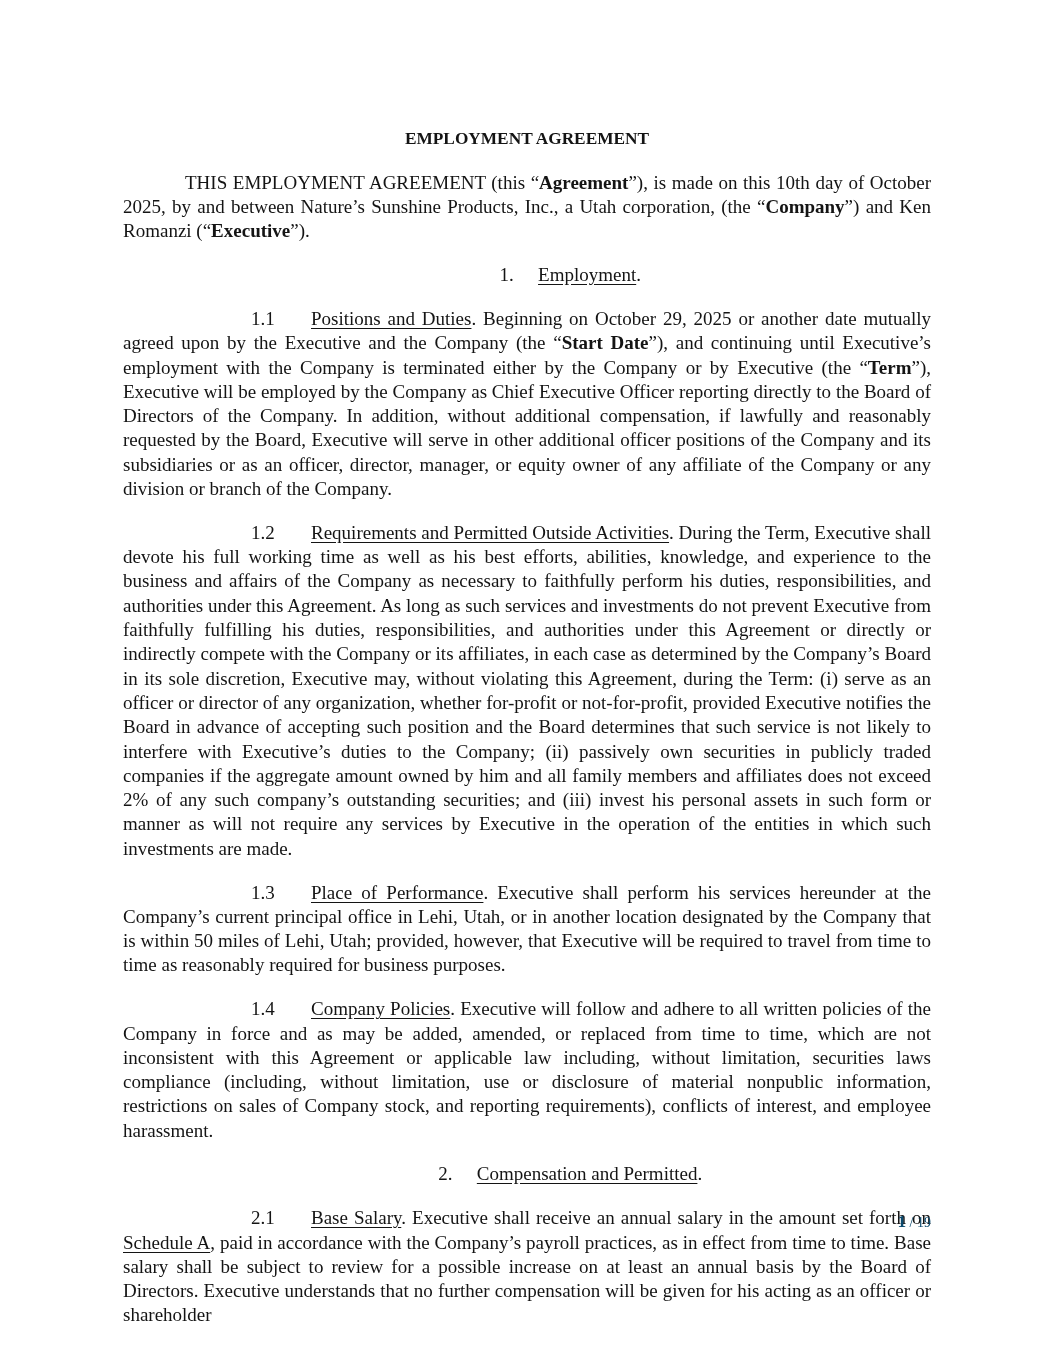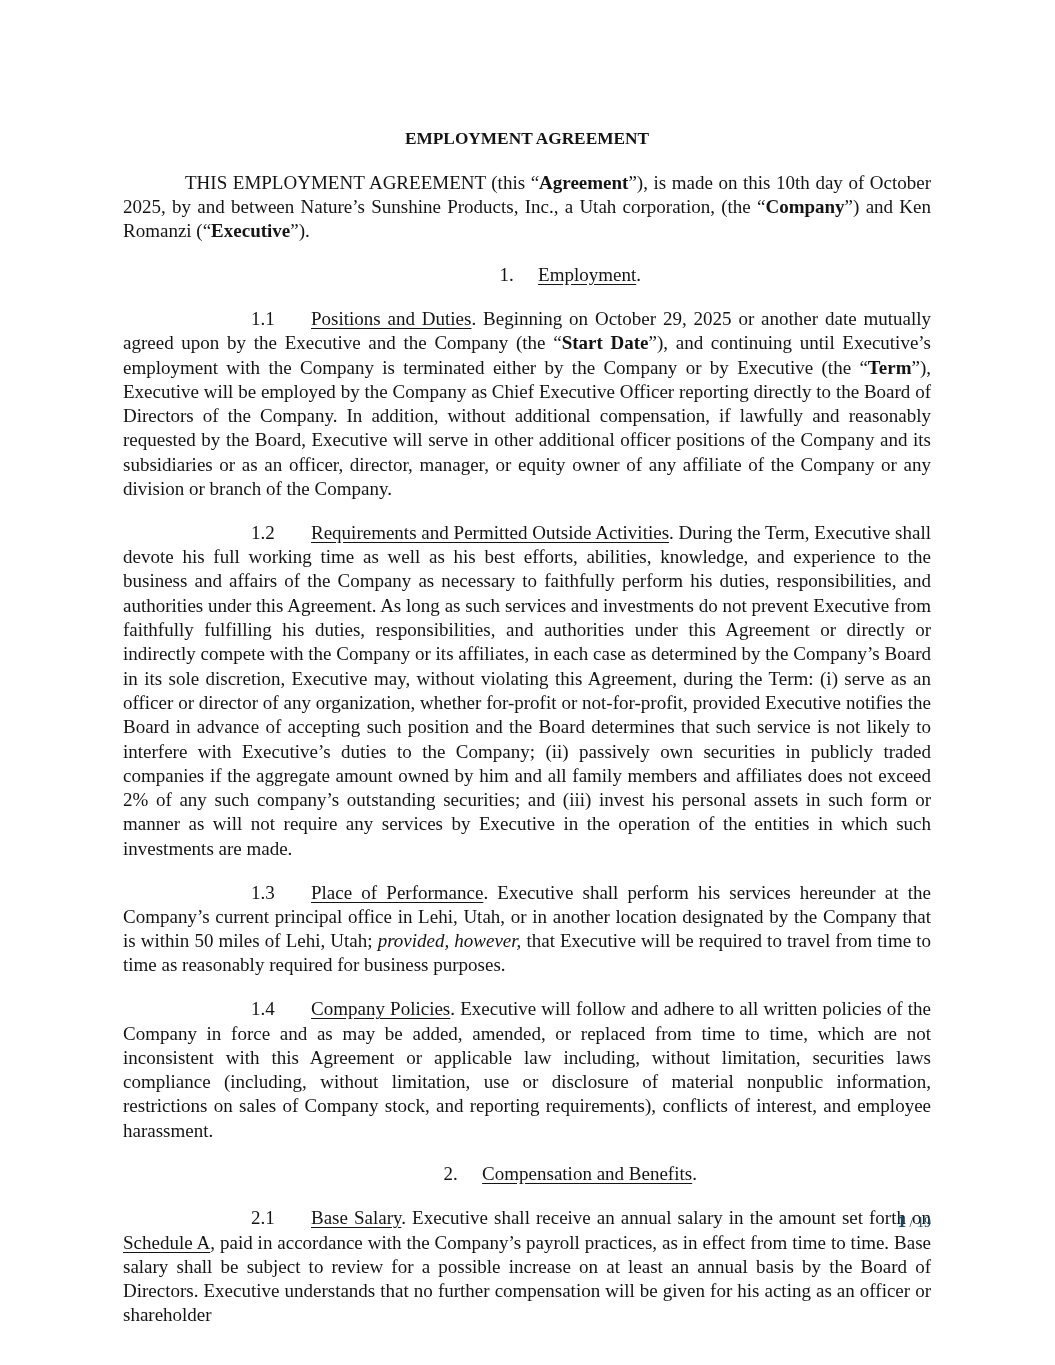--- a/index.html
+++ b/index.html
@@ -39,21 +39,21 @@
     width: 63px;
     text-indent: 0;
   }
   .num-s {
     display: inline-block;
     width: 60px;
     text-indent: 0;
   }
   .b { font-weight: 700; }
   .u { text-decoration: underline; text-underline-offset: 3px; }
-  .i { font-style: italic; }
+  .i { }
   .footer {
     position: absolute;
     right: 124px;
     top: 1210px;
     font-size: 14px;
     line-height: 24.3px;
     color: #0c4a6e;
   }
   .footer .pg-num {
     font-weight: 700;
@@ -72,19 +72,19 @@
   <p class="para heading"><span class="num-h">1.</span><span><span class="u">Employment</span><span>.</span></span></p>
 
   <p class="para section"><span class="num-s">1.1</span><span><span class="u">Positions and Duties</span><span>. Beginning on October 29, 2025 or another date mutually agreed upon by the Executive and the Company (the “</span><span class="b">Start Date</span><span>”), and continuing until Executive’s employment with the Company is terminated either by the Company or by Executive (the “</span><span class="b">Term</span><span>”), Executive will be employed by the Company as Chief Executive Officer reporting directly to the Board of Directors of the Company. In addition, without additional compensation, if lawfully and reasonably requested by the Board, Executive will serve in other additional officer positions of the Company and its subsidiaries or as an officer, director, manager, or equity owner of any affiliate of the Company or any division or branch of the Company.</span></span></p>
 
   <p class="para section"><span class="num-s">1.2</span><span><span class="u">Requirements and Permitted Outside Activities</span><span>. During the Term, Executive shall devote his full working time as well as his best efforts, abilities, knowledge, and experience to the business and affairs of the Company as necessary to faithfully perform his duties, responsibilities, and authorities under this Agreement. As long as such services and investments do not prevent Executive from faithfully fulfilling his duties, responsibilities, and authorities under this Agreement or directly or indirectly compete with the Company or its affiliates, in each case as determined by the Company’s Board in its sole discretion, Executive may, without violating this Agreement, during the Term: (i) serve as an officer or director of any organization, whether for-profit or not-for-profit, provided Executive notifies the Board in advance of accepting such position and the Board determines that such service is not likely to interfere with Executive’s duties to the Company; (ii) passively own securities in publicly traded companies if the aggregate amount owned by him and all family members and affiliates does not exceed 2% of any such company’s outstanding securities; and (iii) invest his personal assets in such form or manner as will not require any services by Executive in the operation of the entities in which such investments are made.</span></span></p>
 
   <p class="para section"><span class="num-s">1.3</span><span><span class="u">Place of Performance</span><span>. Executive shall perform his services hereunder at the Company’s current principal office in Lehi, Utah, or in another location designated by the Company that is within 50 miles of Lehi, Utah; </span><span class="i">provided, however,</span><span> that Executive will be required to travel from time to time as reasonably required for business purposes.</span></span></p>
 
   <p class="para section"><span class="num-s">1.4</span><span><span class="u">Company Policies</span><span>. Executive will follow and adhere to all written policies of the Company in force and as may be added, amended, or replaced from time to time, which are not inconsistent with this Agreement or applicable law including, without limitation, securities laws compliance (including, without limitation, use or disclosure of material nonpublic information, restrictions on sales of Company stock, and reporting requirements), conflicts of interest, and employee harassment.</span></span></p>
 
-  <p class="para heading"><span class="num-h">2.</span><span><span class="u">Compensation and Benefits</span><span>.</span></span></p>
+  <p class="para heading"><span class="num-h">2.</span><span><span class="u">Compensation and Permitted</span><span>.</span></span></p>
 
   <p class="para section"><span class="num-s">2.1</span><span><span class="u">Base Salary</span><span>. Executive shall receive an annual salary in the amount set forth on </span><span class="u">Schedule A</span><span>, paid in accordance with the Company’s payroll practices, as in effect from time to time. Base salary shall be subject to review for a possible increase on at least an annual basis by the Board of Directors. Executive understands that no further compensation will be given for his acting as an officer or shareholder</span></span></p>
 
   <div class="footer"><span class="pg-num">1</span><span class="pg-sep"> / </span><span class="pg-total">19</span></div>
 
 </div>
 
 </body></html>

